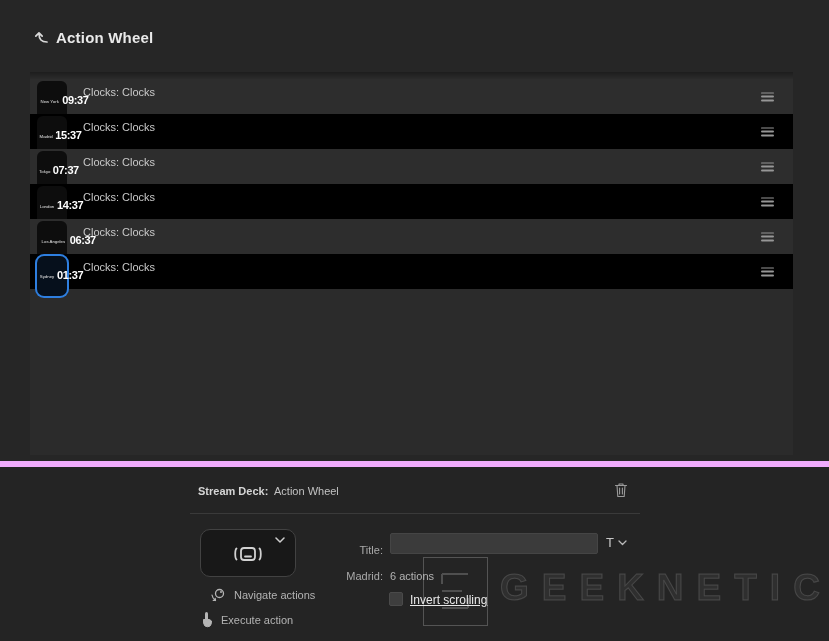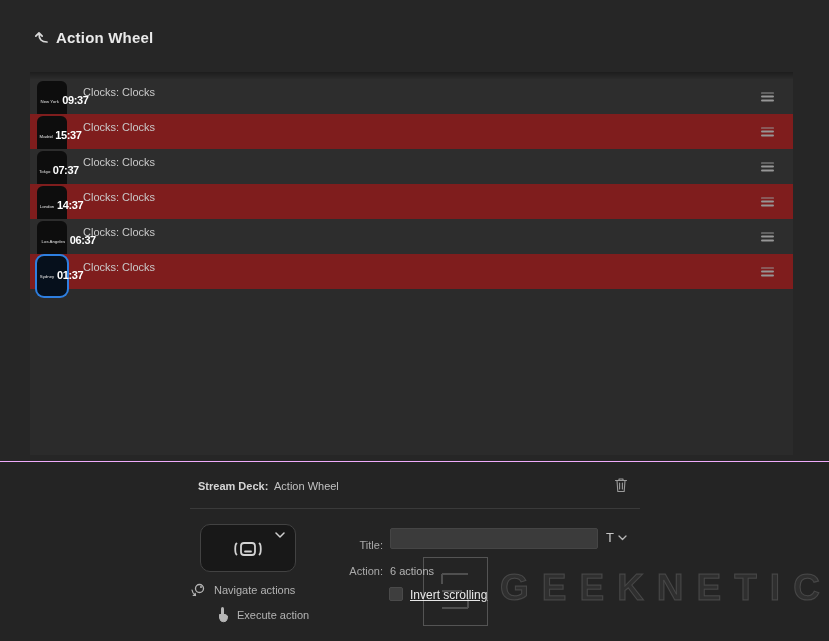--- a/index.html
+++ b/index.html
@@ -10,50 +10,50 @@
   .hdr-back{position:absolute;left:33px;top:28px;width:18px;height:18px;cursor:pointer;}
   .hdr-title{position:absolute;left:56px;top:29px;font-size:15px;font-weight:bold;color:#e9e9e9;letter-spacing:.2px;}
 
   
   .list-panel{position:absolute;left:30px;top:72px;width:763px;height:383px;background:#2b2b2b;}
   .list-top-shadow{position:absolute;left:0;top:0;width:100%;height:7px;
                    background:linear-gradient(#1d1d1d,#2b2b2b);}
   .rows{position:absolute;left:0;top:7px;width:100%;}
   .action-row{position:relative;height:35px;width:100%;}
   .row-a{background:#2d2d2d;}
-  .row-b{background:#7f1d1d;}
+  .row-b{background:#000000;}
   .clock-tile{position:absolute;left:7px;top:2px;width:30px;height:40px;background:#0d0d0d;
               border-radius:6px;display:flex;flex-direction:row;align-items:center;cursor:pointer;}
   .clock-tile.selected{box-shadow:0 0 0 2px #2e7fe0;border-radius:7px;background:#06101c;}
   .clock-city{margin-top:3px;font-size:6px;transform:scale(.72);transform-origin:center top;
               color:#e3e3e3;white-space:nowrap;line-height:5px;}
   .clock-time{flex:1;display:flex;align-items:center;font-size:11px;font-weight:bold;color:#fff;
               letter-spacing:-.4px;margin-top:-2px;}
   .row-label{position:absolute;left:53px;top:7px;font-size:11px;color:#c9c9c9;}
   .drag-handle{position:absolute;right:19px;top:50%;transform:translateY(-50%);width:13px;height:9px;
                display:flex;flex-direction:column;justify-content:space-between;cursor:grab;}
   .drag-handle span{display:block;height:1.5px;background:#969696;border-radius:1px;}
 
   
   .inspector{position:absolute;left:0;top:461px;width:829px;height:180px;background:#242424;
-             border-top:1px solid #f0abfc;box-sizing:border-box;}
+             border-top:6px solid #f0abfc;box-sizing:border-box;}
   .sd-label{position:absolute;left:198px;top:18px;font-size:11px;font-weight:bold;color:#d6d6d6;}
   .sd-value{position:absolute;left:274px;top:18px;font-size:11px;color:#c2c2c2;}
   .trash-btn{position:absolute;left:613px;top:14px;width:18px;height:20px;cursor:pointer;}
   .insp-divider{position:absolute;left:190px;top:46px;width:450px;height:1px;background:#3a3a3a;}
 
   .dial-button{position:absolute;left:200px;top:62px;width:96px;height:48px;background:#181818;
                border:1.5px solid #424242;border-radius:10px;box-sizing:border-box;cursor:pointer;}
   .dial-button .chev{position:absolute;right:10px;top:7px;}
   .dial-button .dial-ic{position:absolute;left:50%;top:53%;transform:translate(-50%,-50%);}
 
   .legend-row{position:absolute;display:flex;align-items:center;gap:7px;}
   .legend-row .txt{font-size:11px;color:#b3b3b3;}
-  .legend-nav{left:190px;top:120px;}
-  .legend-exec{left:216px;top:144px;}
+  .legend-nav{left:210px;top:120px;}
+  .legend-exec{left:200px;top:144px;}
 
   .fld-label{position:absolute;width:56px;text-align:right;font-size:11px;color:#a9a9a9;}
   .title-label{left:327px;top:77px;}
   .content-label{left:327px;top:103px;}
   .title-input{position:absolute;left:390px;top:66px;width:208px;height:21px;background:#3b3b3b;
                border:1px solid #454545;border-radius:2px;box-sizing:border-box;color:#e6e6e6;
                font-size:11px;padding:0 6px;outline:none;font-family:"Liberation Sans",sans-serif;}
   .font-dd{position:absolute;left:606px;top:68px;display:flex;align-items:center;gap:4px;cursor:pointer;}
   .font-dd .t{font-size:13px;color:#c6c6c6;}
   .content-value{position:absolute;left:390px;top:103px;font-size:11px;color:#b3b3b3;}
@@ -211,21 +211,21 @@
 
     <span class="fld-label title-label">Title:</span>
     <input class="title-input" type="text" placeholder="" style="">
     <div class="font-dd">
       <span class="t">T</span>
       <svg width="9" height="6" viewBox="0 0 9 6">
         <path d="M1 1 L4.5 4.5 L8 1" fill="none" stroke="#b9b9b9" stroke-width="1.3" stroke-linecap="round" stroke-linejoin="round"></path>
       </svg>
     </div>
 
-    <span class="fld-label content-label">Action:</span>
+    <span class="fld-label content-label">Madrid:</span>
     <span class="content-value">6 actions</span>
 
     <div class="checkbox"></div>
     <span class="checkbox-label">Invert scrolling</span>
   </div>
 
   <div class="watermark">
     <div class="wm-box">
       <svg width="63" height="67" viewBox="0 0 63 67">
         <path d="M18 16 h26 M18 16 v10 M18 33 h20 M44 50 h-26 M44 50 v-10" fill="none" stroke="rgba(255,255,255,.20)" stroke-width="2"></path>

